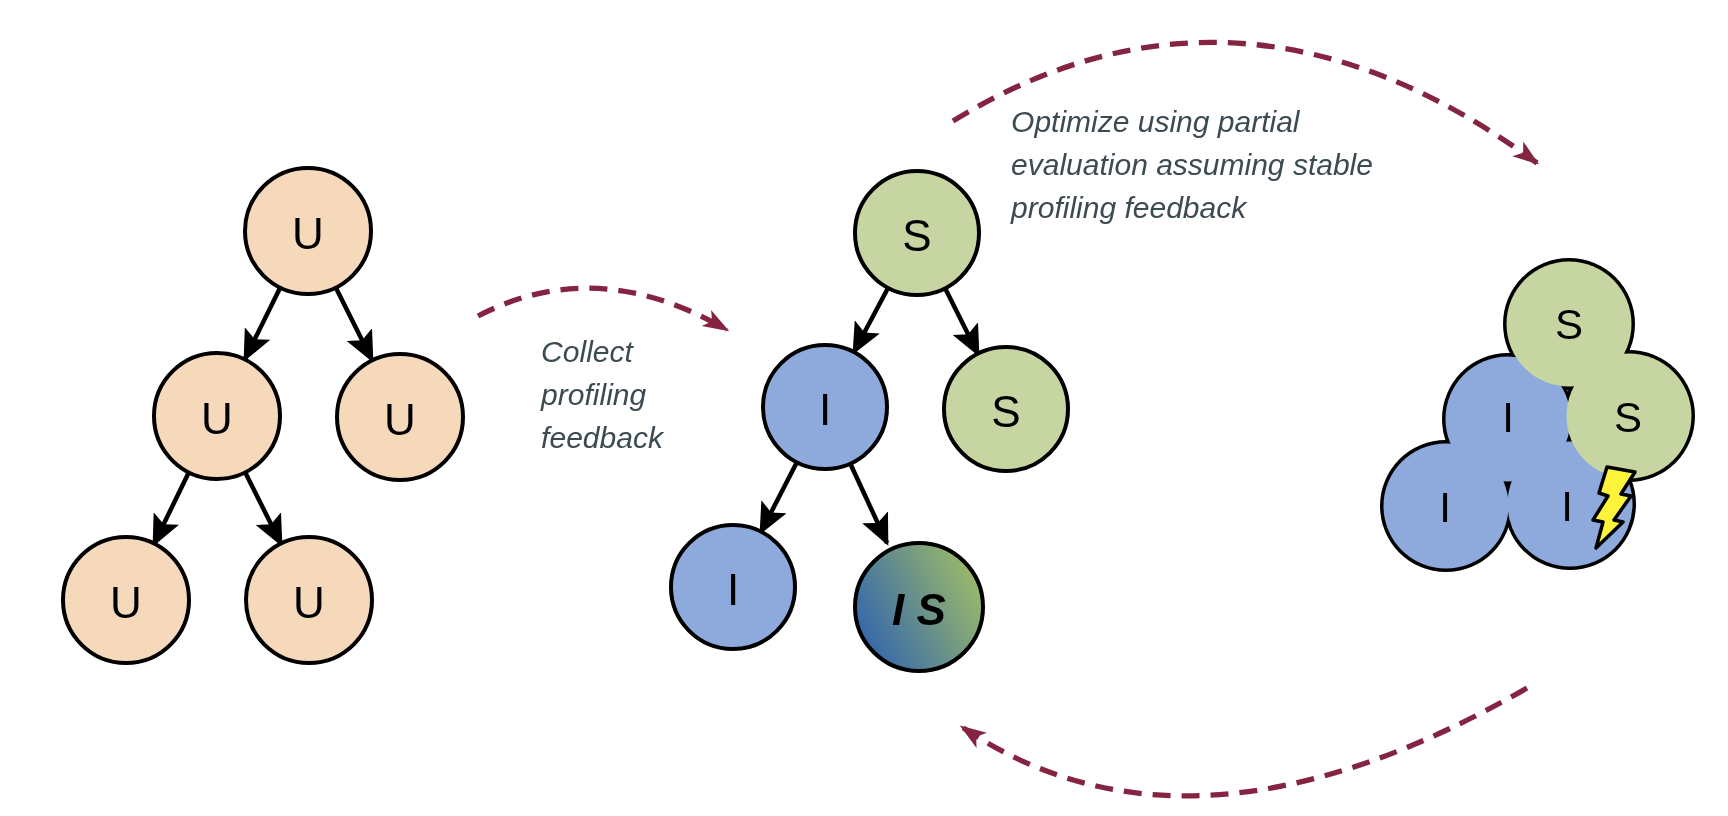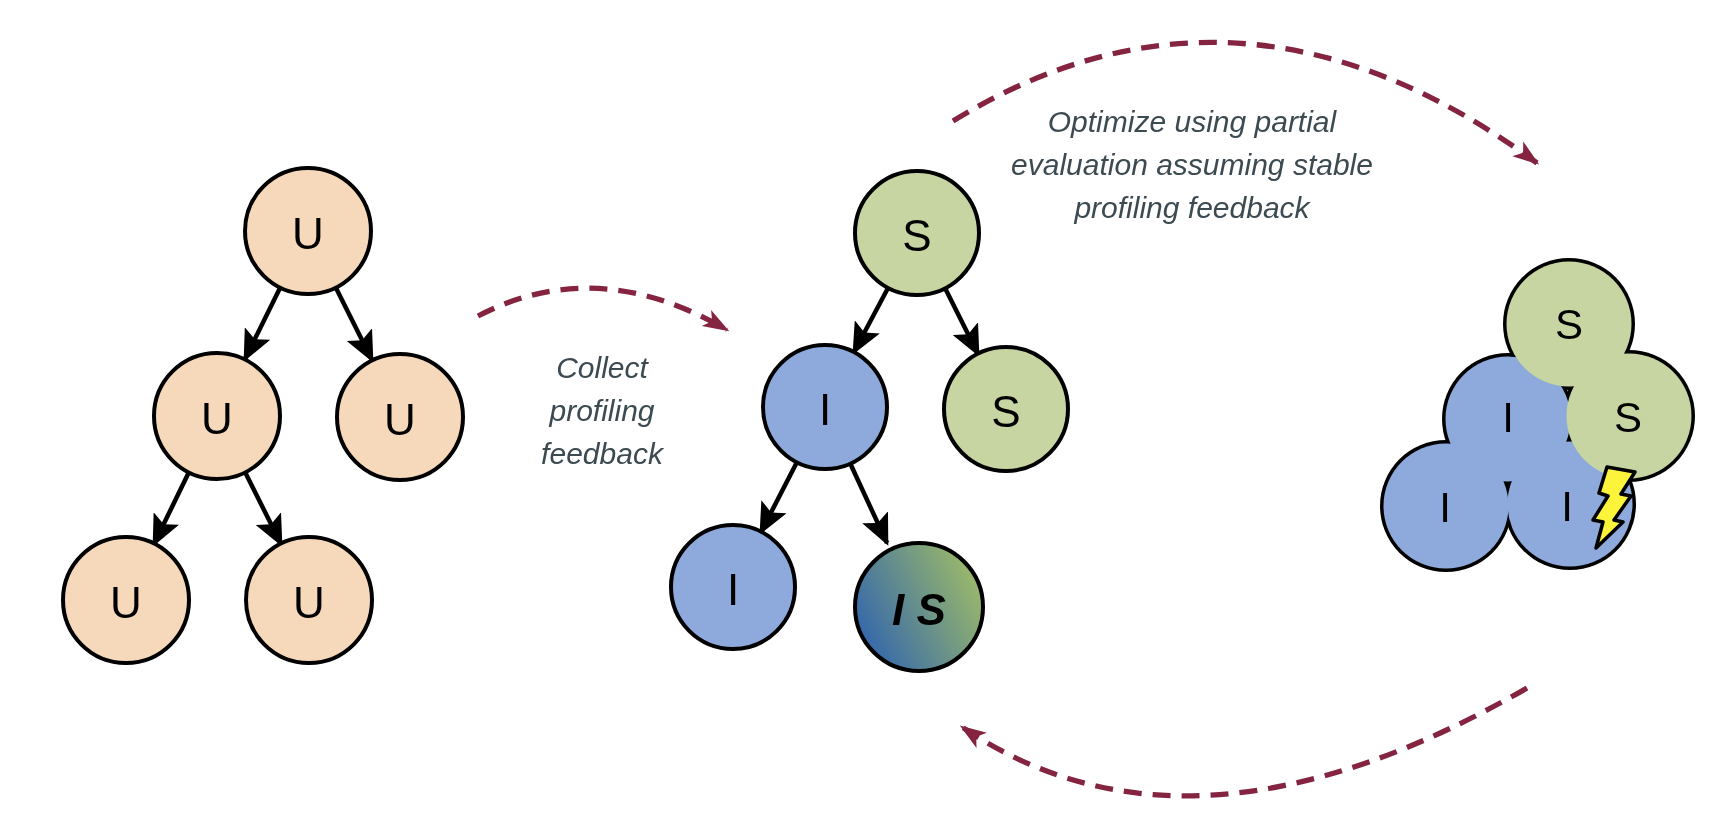--- a/index.html
+++ b/index.html
@@ -26,21 +26,21 @@
   .cluster-label { font-size: 42px; }
   .is-label { font-weight: bold; font-style: italic; }
   .bolt { stroke: #000000; stroke-width: 3.5; stroke-linejoin: round; }
   .annotation {
     position: absolute;
     transform: translate(-50%, -50%);
     font-style: italic;
     font-size: 30px;
     line-height: 43px;
     color: #3C4A51;
-    text-align: center;
+    text-align: left;
     white-space: pre-line;
     width: max-content;
   }
 </style>
 </head>
 <body>
 
 <div class="canvas">
 
   <svg class="diagram-svg" width="1728" height="816" viewBox="0 0 1728 816">
@@ -136,20 +136,20 @@
       <polygon class="bolt" points="1607,467 1635,472 1621,494 1631,496 1614,520 1623,522 1596,548 1603,522 1593,520 1608,496 1599,493" fill="#FBF43B"></polygon>
     </g>
 
     <g>
       <path class="flow-arc" d="M 478 316 Q 597 254 727 330" marker-end="url(#flow-head)" stroke="#842441"></path>
       <path class="flow-arc" d="M 953 121 Q 1240 -55 1537 163" marker-end="url(#flow-head)" stroke="#842441"></path>
       <path class="flow-arc" d="M 1527 688 Q 1190 882 962 727" marker-end="url(#flow-head)" stroke="#842441"></path>
     </g>
   </svg>
 
-  <div class="annotation" style="left: 602px; top: 410px;">Collect
+  <div class="annotation" style="left: 602px; top: 394px;">Collect
 profiling
 feedback</div>
   <div class="annotation" style="left: 1192px; top: 164px;">Optimize using partial
 evaluation assuming stable
 profiling feedback</div>
 
 </div>
 
 </body></html>

